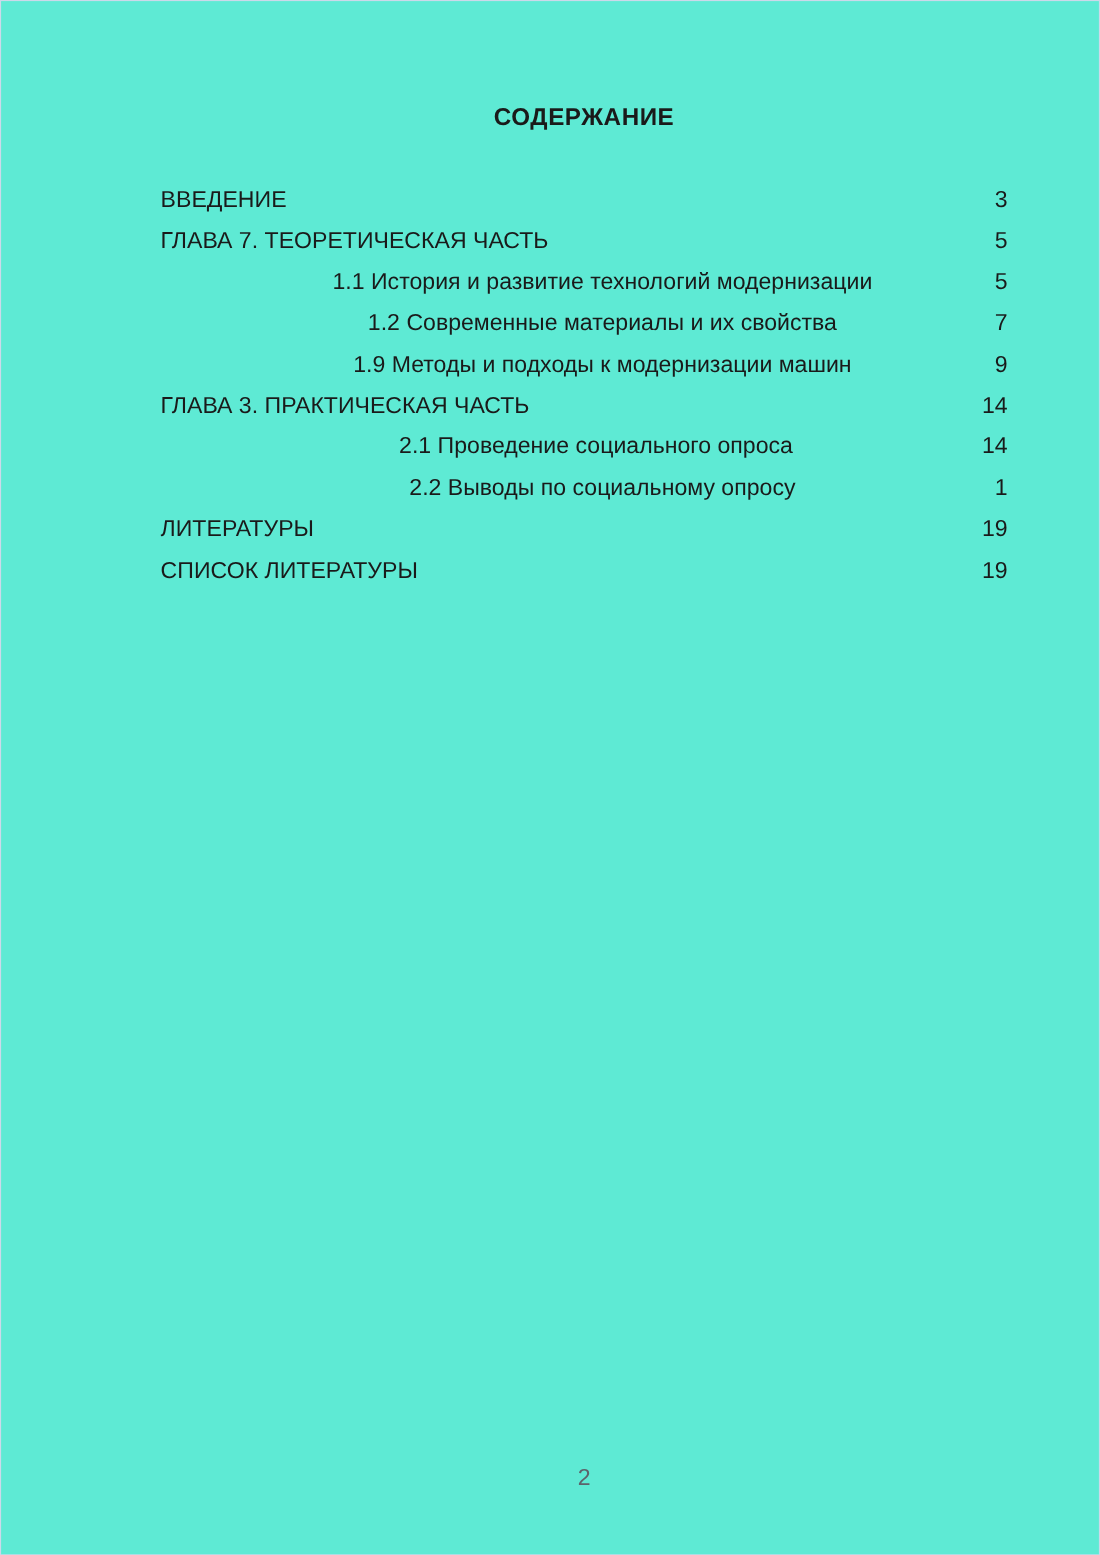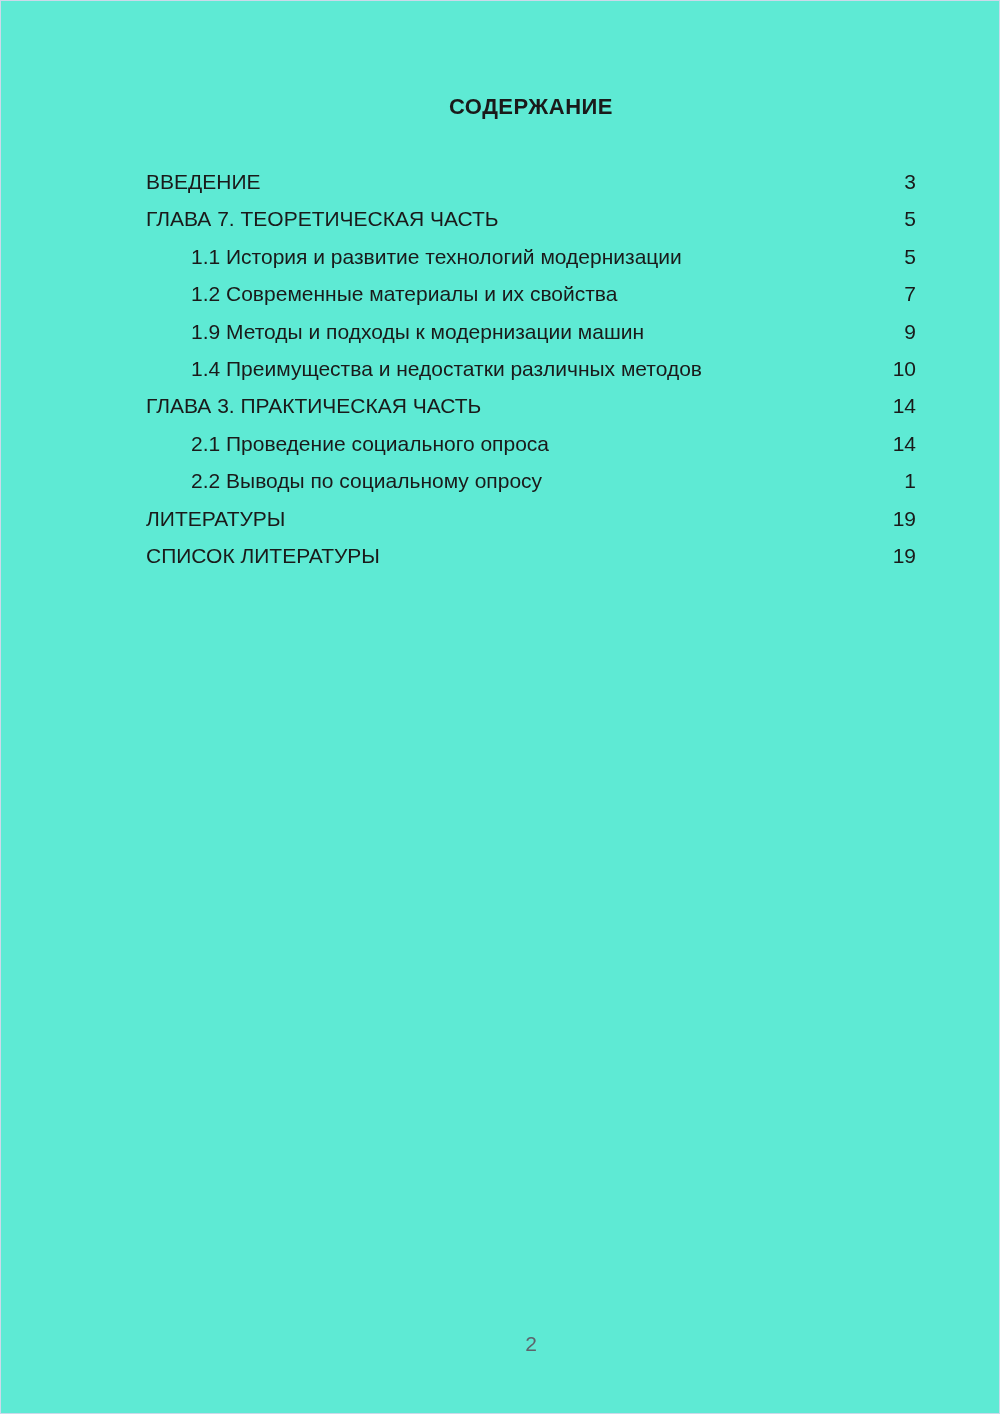--- a/index.html
+++ b/index.html
@@ -41,20 +41,21 @@
     display: flex;
     justify-content: space-between;
     align-items: baseline;
     height: 37.4px;
     line-height: 37.4px;
     font-size: 21px;
     white-space: nowrap;
   }
   .toc-row.level-1 .toc-label {
     padding-left: 45px;
+    text-align: center;
   }
   .toc-label {
     flex: 1 1 auto;
     overflow: hidden;
   }
   .toc-page {
     flex: 0 0 auto;
     text-align: right;
   }
   .footer-page-number {
@@ -87,24 +88,20 @@
     <span class="toc-page">5</span>
   </div>
       <div class="toc-row level-1">
     <span class="toc-label">1.2 Современные материалы и их свойства</span>
     <span class="toc-page">7</span>
   </div>
       <div class="toc-row level-1">
     <span class="toc-label">1.9 Методы и подходы к модернизации машин</span>
     <span class="toc-page">9</span>
   </div>
-      <div class="toc-row level-1">
-    <span class="toc-label">1.4 Преимущества и недостатки различных методов</span>
-    <span class="toc-page">10</span>
-  </div>
       <div class="toc-row level-0">
     <span class="toc-label">ГЛАВА 3. ПРАКТИЧЕСКАЯ ЧАСТЬ</span>
     <span class="toc-page">14</span>
   </div>
       <div class="toc-row level-1">
     <span class="toc-label">2.1 Проведение социального опроса</span>
     <span class="toc-page">14</span>
   </div>
       <div class="toc-row level-1">
     <span class="toc-label">2.2 Выводы по социальному опросу</span>

